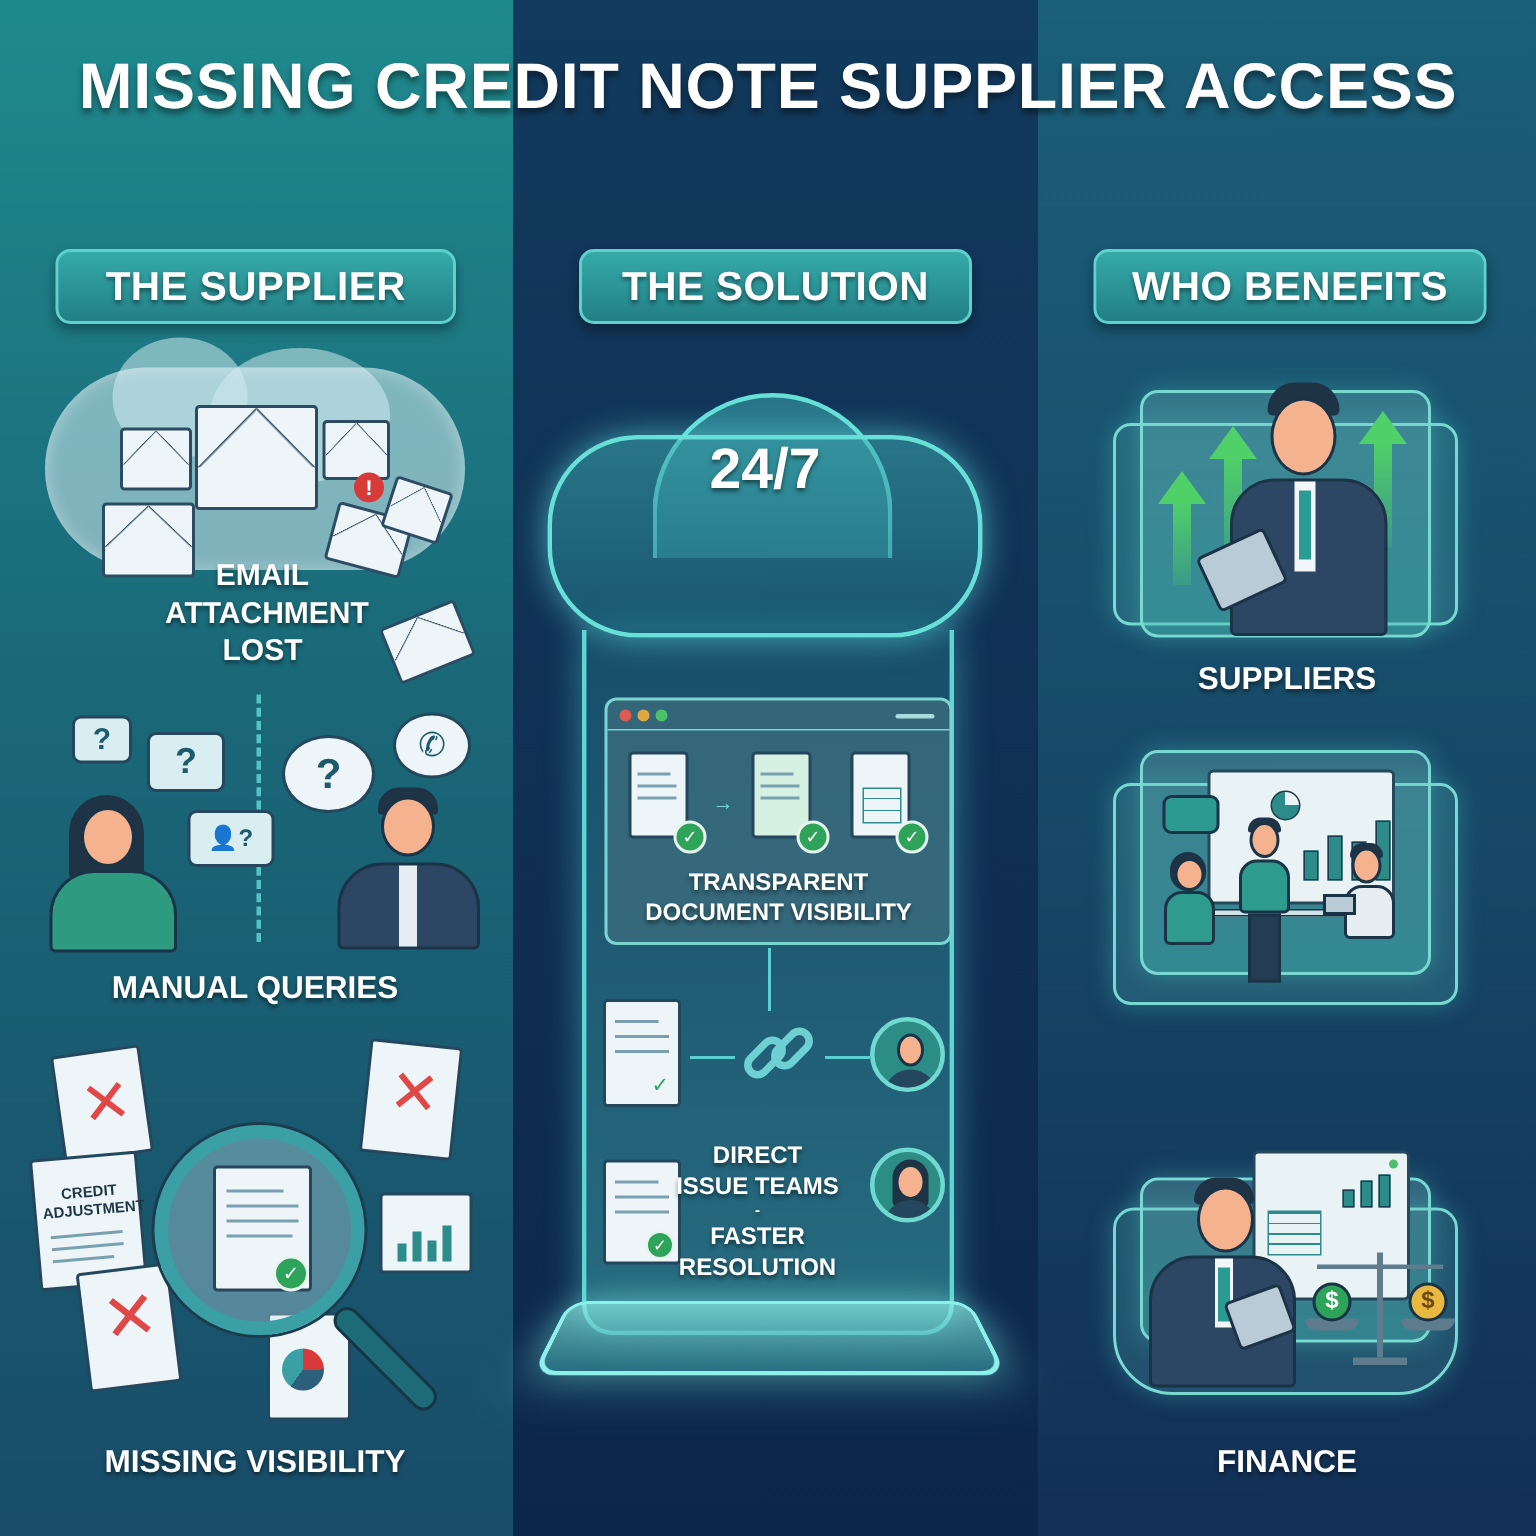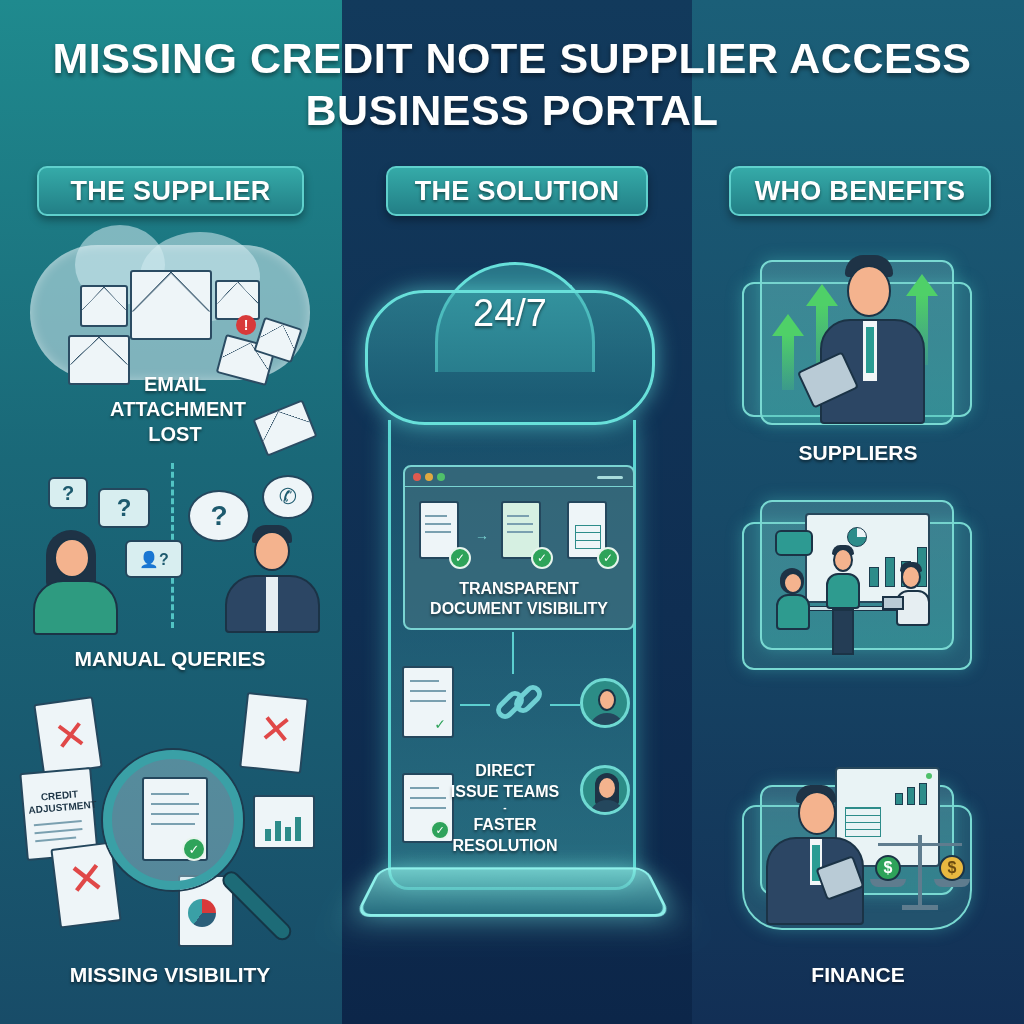--- a/index.html
+++ b/index.html
@@ -113,21 +113,21 @@
     box-shadow: 0 0 24px rgba(90,220,215,0.45);
   }
   .portal-base {
     position: absolute; left: 368px; top: 860px; width: 290px; height: 60px;
     border: 3px solid #8ef0ea; border-radius: 14px;
     background: linear-gradient(180deg, rgba(140,240,230,0.7), rgba(50,140,150,0.7));
     transform: perspective(200px) rotateX(35deg);
     box-shadow: 0 0 30px rgba(120,240,230,0.6);
   }
   .portal-big { position: absolute; left: 365px; top: 292px; width: 290px; text-align: center;
-    font-weight: 400; font-size: 38px; text-shadow: 0 2px 3px rgba(0,0,0,0.5); }
+    font-weight: 700; font-size: 38px; text-shadow: 0 2px 3px rgba(0,0,0,0.5); }
   .portal-sub { position: absolute; left: 365px; top: 340px; width: 290px; text-align: center;
     font-weight: 700; font-size: 22px; line-height: 26px; text-shadow: 0 2px 3px rgba(0,0,0,0.5); }
   .browser {
     position: absolute; left: 403px; top: 465px; width: 232px; height: 165px;
     border: 2px solid #7ad4d2; border-radius: 8px; background: rgba(60,110,125,0.75);
   }
   .browser-bar { position: absolute; left: 0; right: 0; top: 0; height: 20px; border-bottom: 1px solid #7ad4d2; }
   .dot { position: absolute; top: 6px; width: 8px; height: 8px; border-radius: 50%; }
   .browser-label { position: absolute; left: 0; right: 0; top: 112px; text-align: center;
     font-weight: 700; font-size: 16px; line-height: 20px; text-shadow: 0 2px 3px rgba(0,0,0,0.5); }
@@ -160,21 +160,20 @@
 </style>
 </head>
 <body>
 
 <div class="col-bg bg-left"></div>
 <div class="col-bg bg-mid"></div>
 <div class="col-bg bg-right"></div>
 
 <div class="title">
   <div>MISSING CREDIT NOTE SUPPLIER ACCESS</div>
-  <div>BUSINESS PORTAL</div>
 </div>
 
 <div class="section-pill pill-challenge">THE SUPPLIER</div>
 <div class="section-pill pill-solution">THE SOLUTION</div>
 <div class="section-pill pill-benefits">WHO BENEFITS</div>
 
 <div class="illus" style="left:0;top:220px;width:340px;height:240px;">
 </div>
 <div class="cloud-bump1"></div>
 <div class="cloud-bump2"></div>

